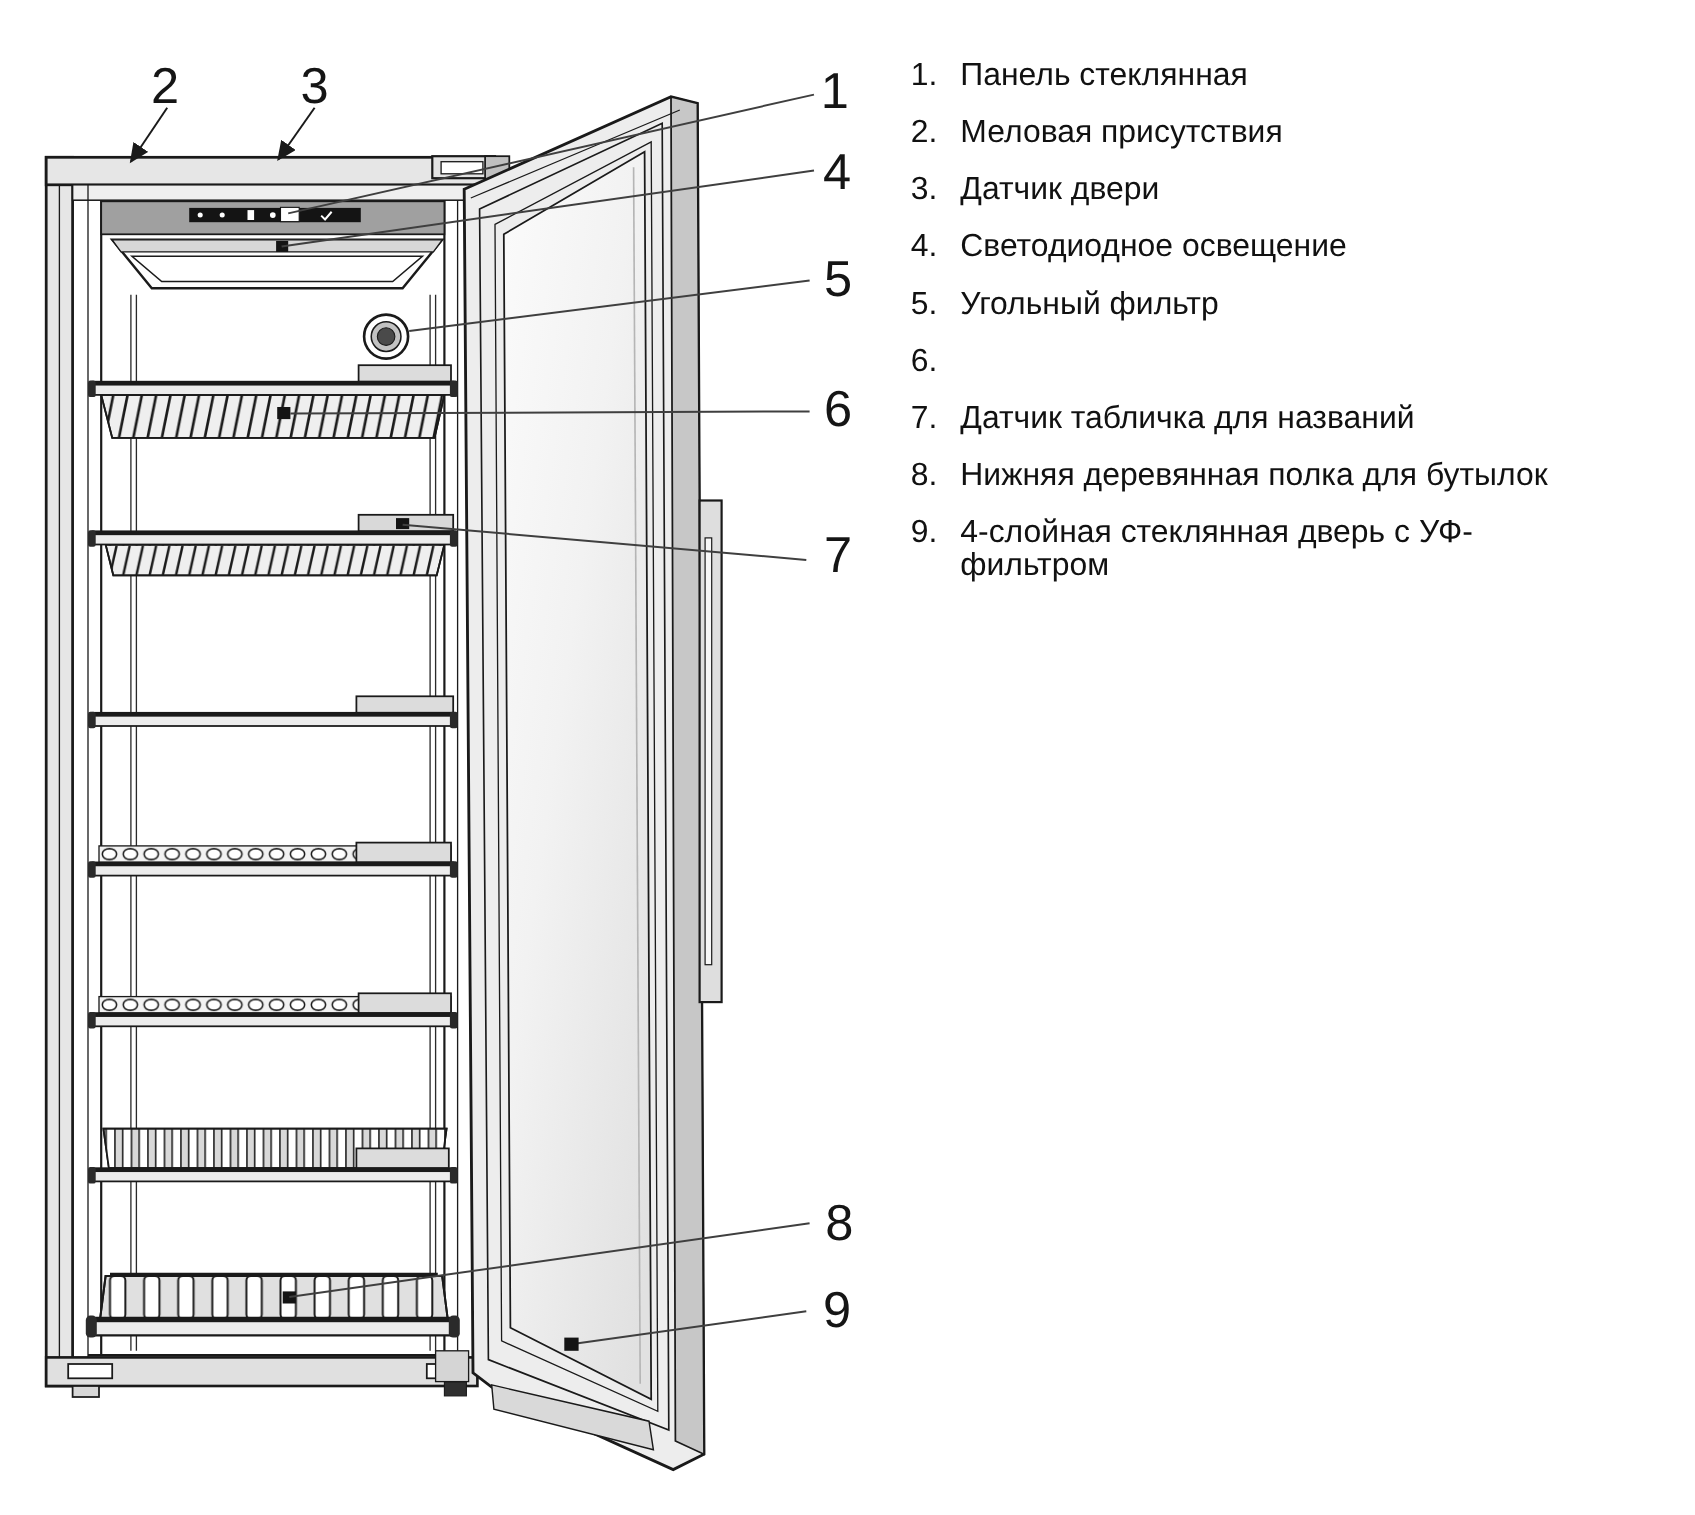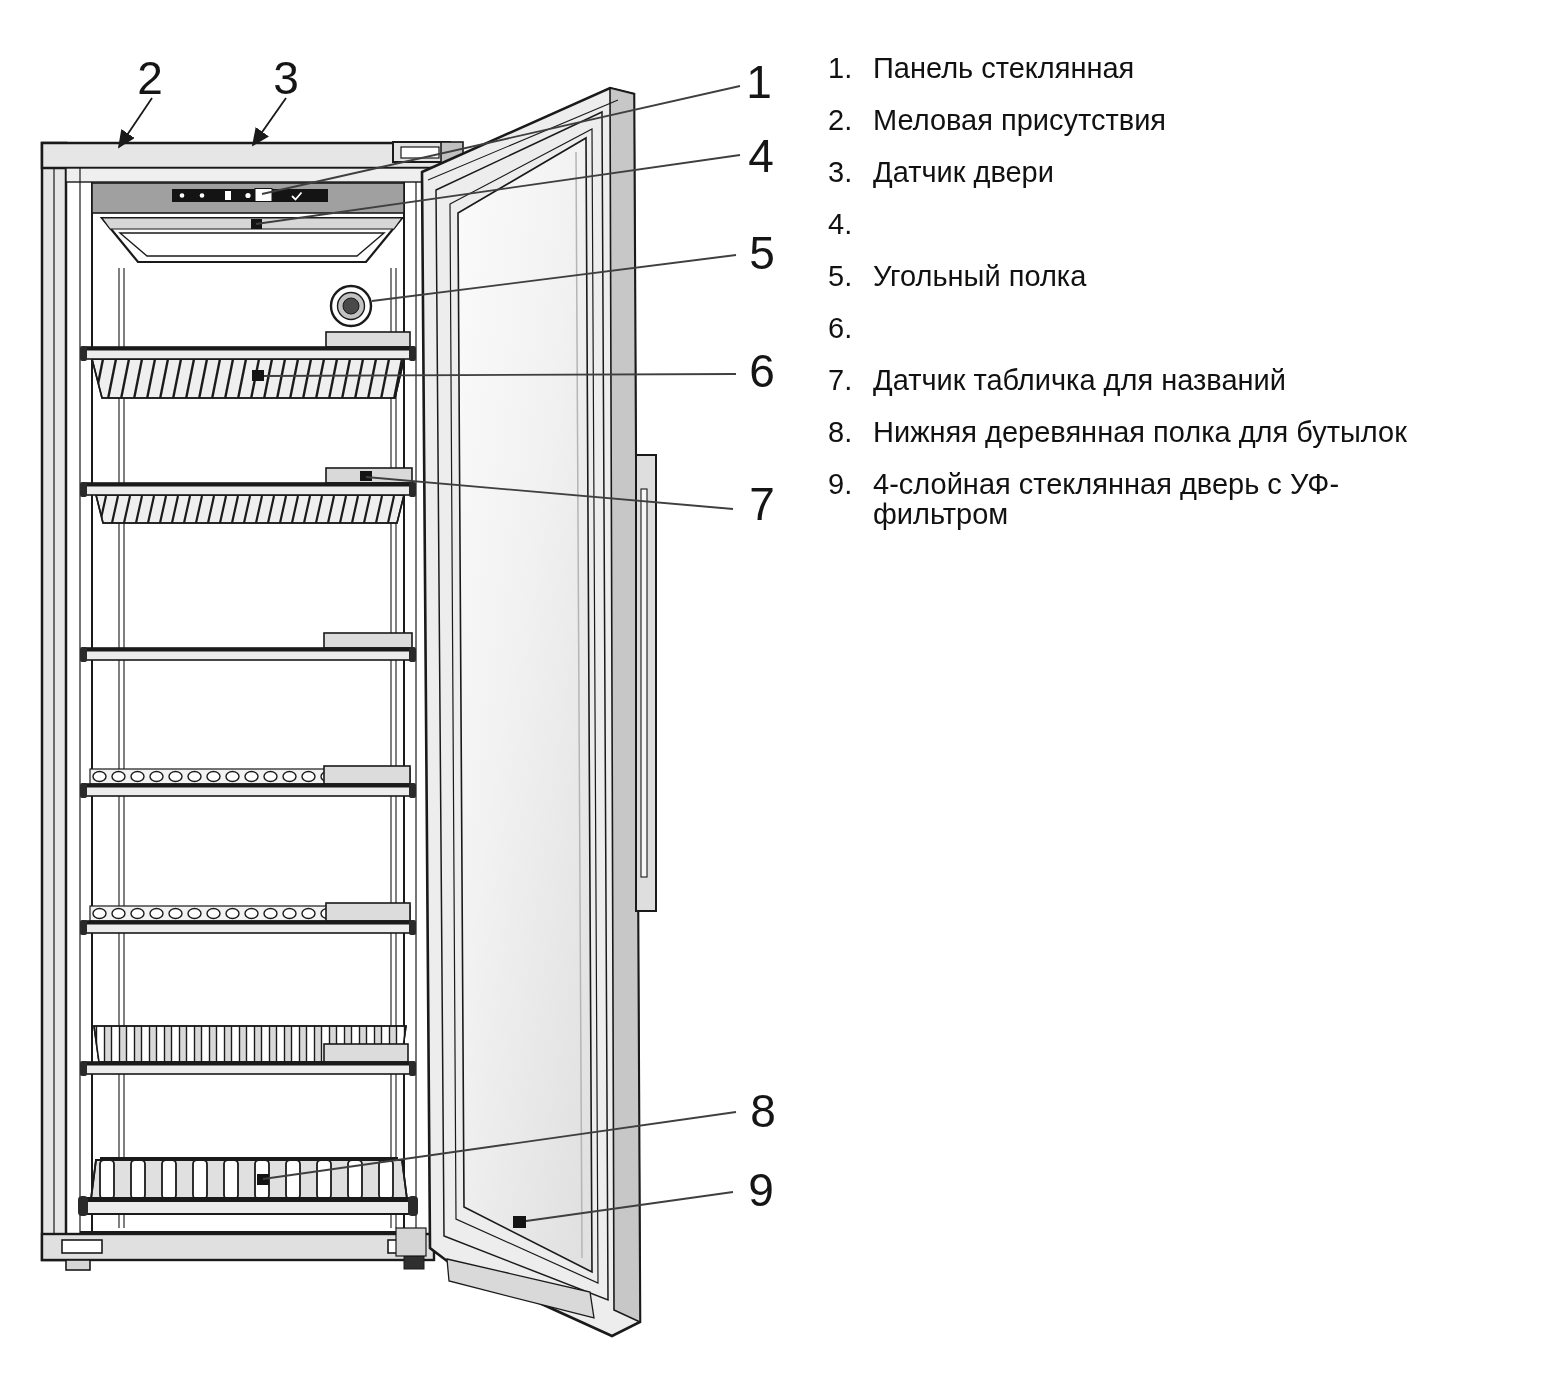--- a/index.html
+++ b/index.html
@@ -234,24 +234,25 @@
     <div class="legend-row">
       <span class="legend-num">2.</span>
       <span class="legend-label">Меловая присутствия</span>
     </div>
     <div class="legend-row">
       <span class="legend-num">3.</span>
       <span class="legend-label">Датчик двери</span>
     </div>
     <div class="legend-row">
       <span class="legend-num">4.</span>
+      <span class="legend-label">Светодиодное освещение</span>
     </div>
     <div class="legend-row">
       <span class="legend-num">5.</span>
-      <span class="legend-label">Угольный полка</span>
+      <span class="legend-label">Угольный фильтр</span>
     </div>
     <div class="legend-row">
       <span class="legend-num">6.</span>
     </div>
     <div class="legend-row">
       <span class="legend-num">7.</span>
       <span class="legend-label">Датчик табличка для названий</span>
     </div>
     <div class="legend-row">
       <span class="legend-num">8.</span>

